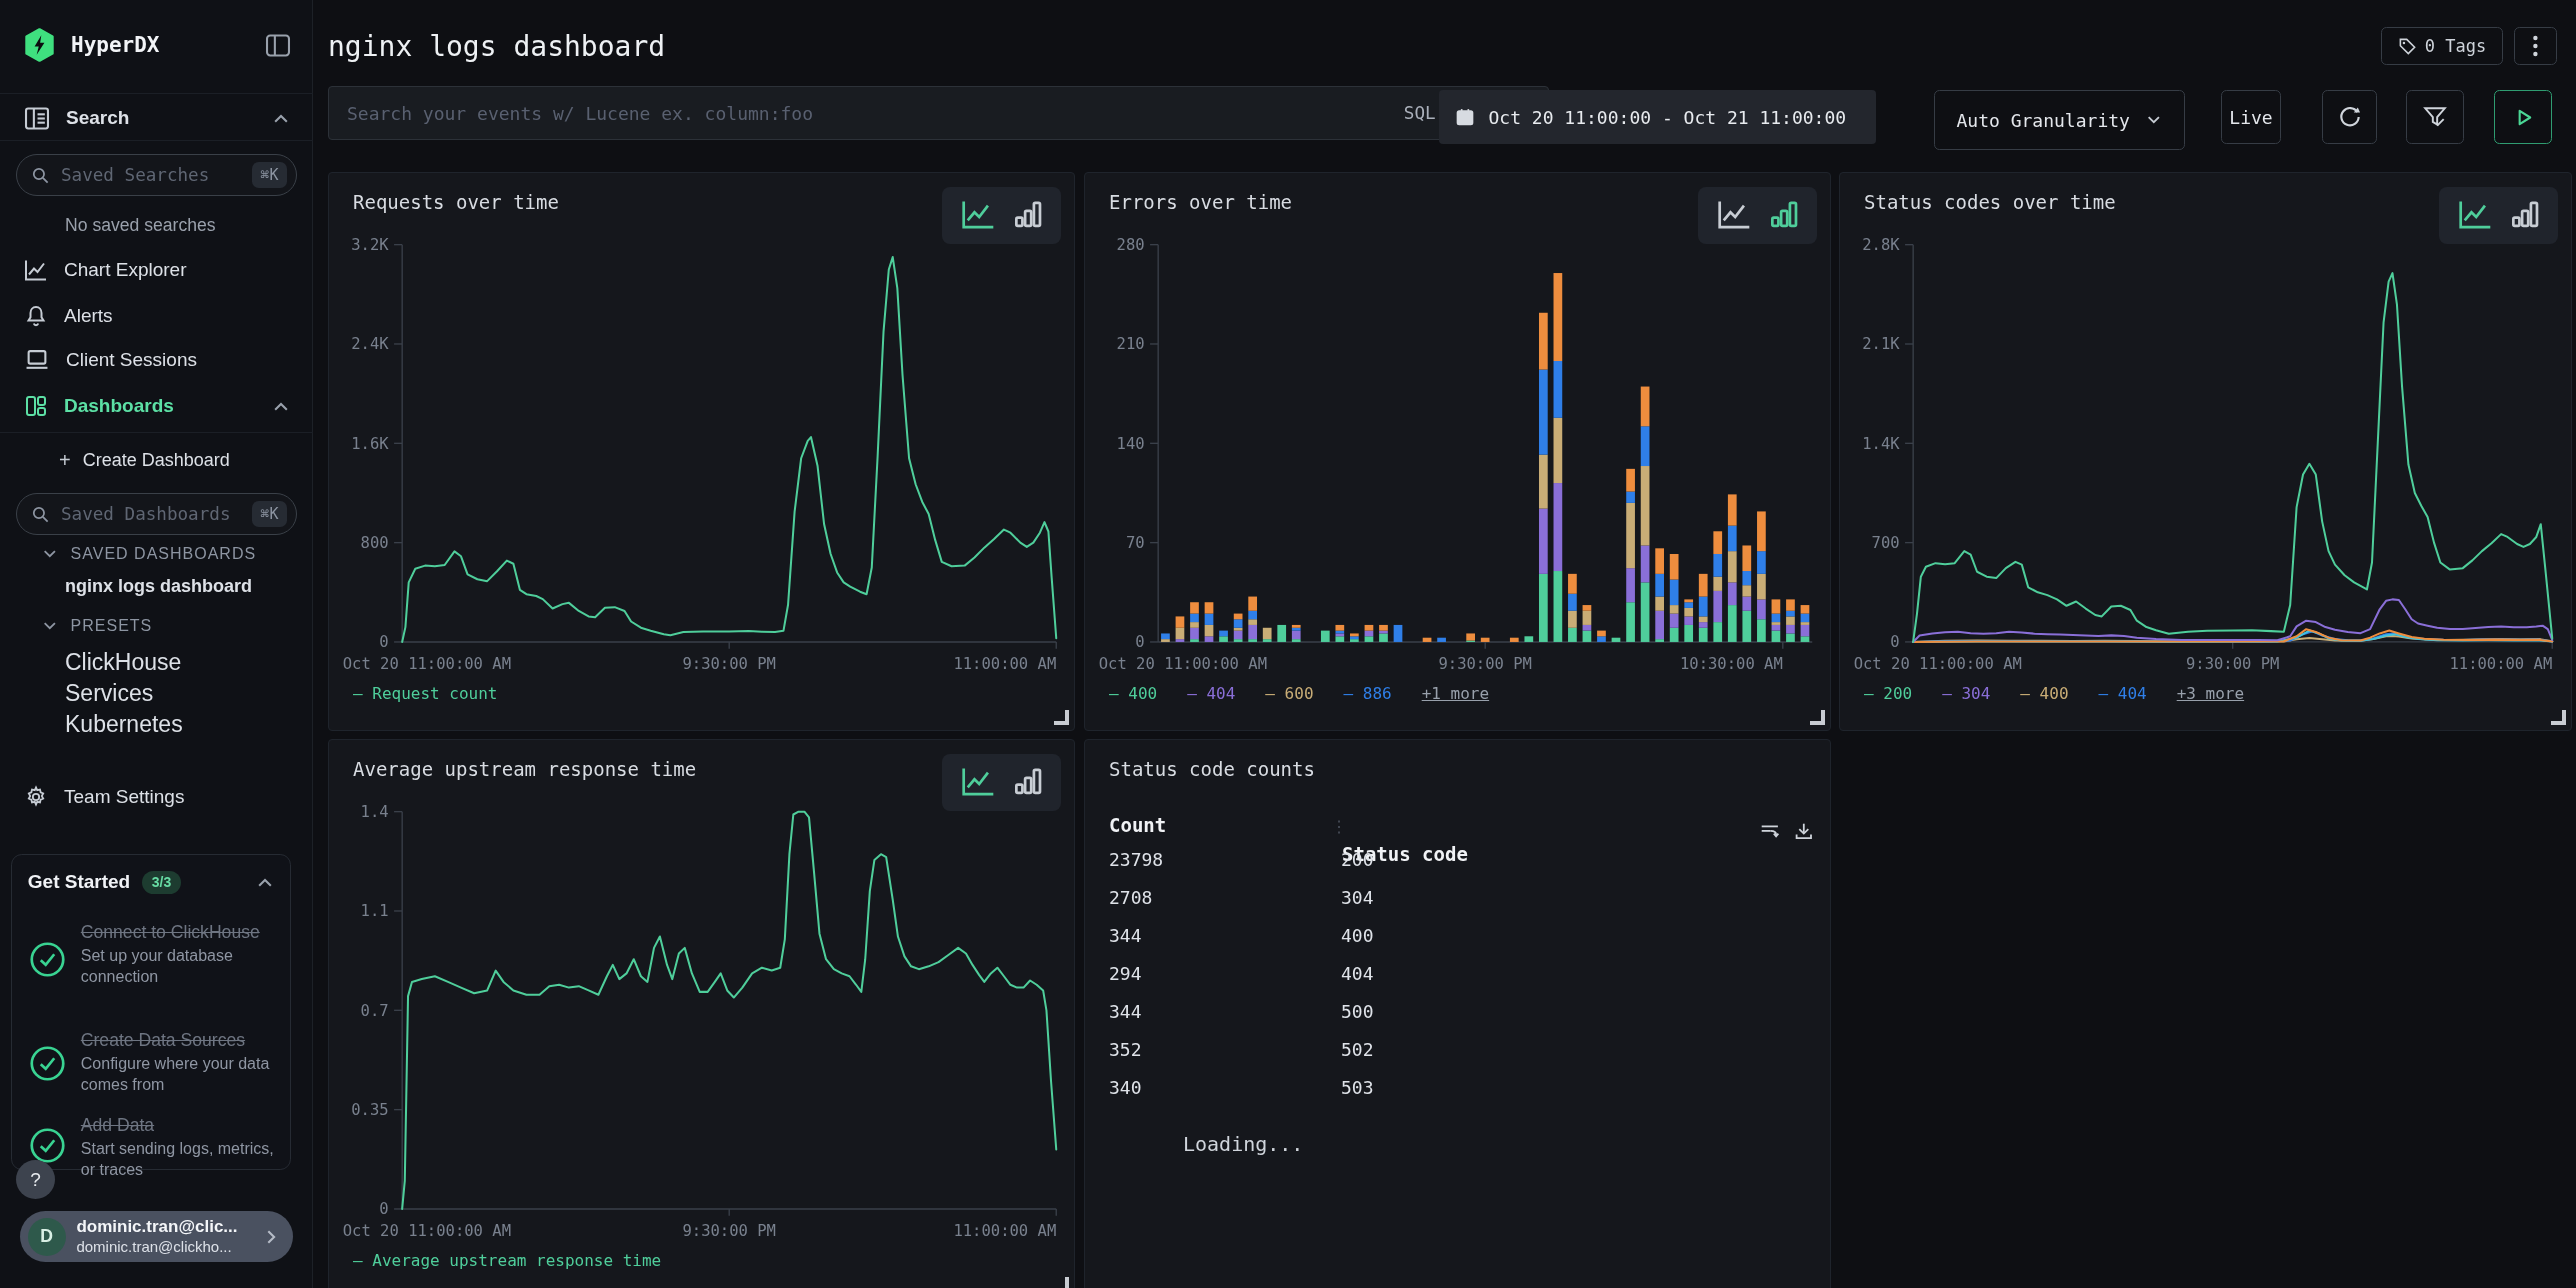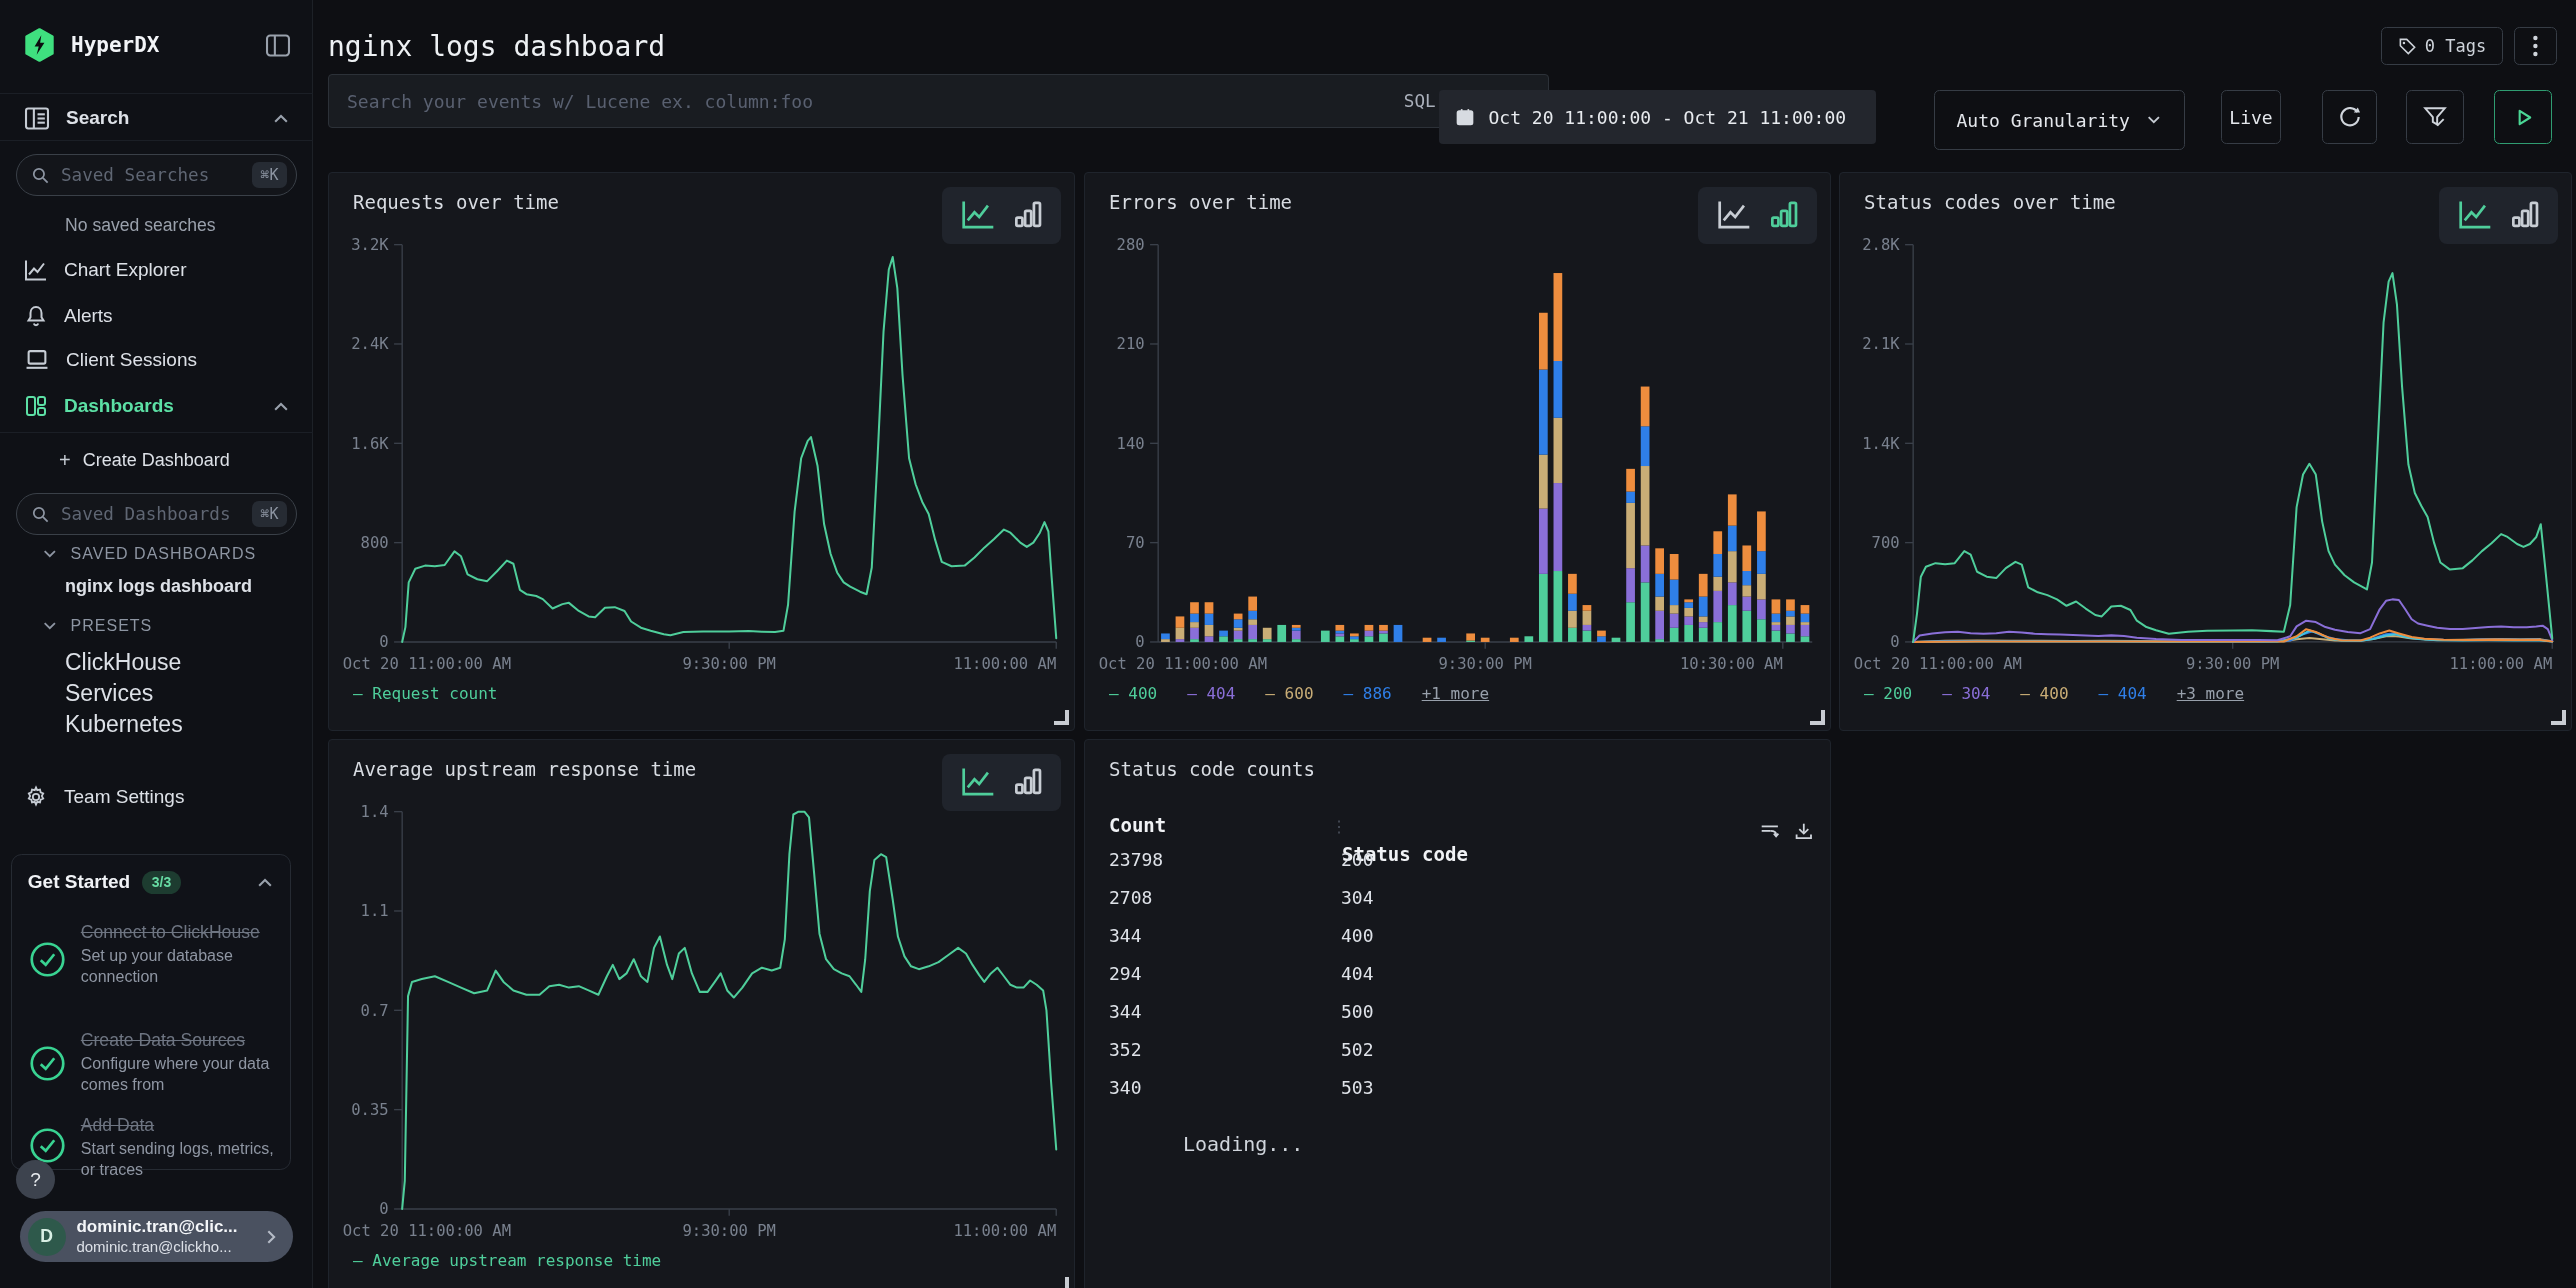--- a/index.html
+++ b/index.html
@@ -44,21 +44,21 @@
   .user-lines{flex:1;min-width:0;line-height:1.2;}
   .user-l1{font-size:17px;font-weight:bold;color:#f4f6f9;}
   .user-l2{font-size:15px;color:#dde1e8;}
 
   
   #page-title{position:absolute;left:328px;top:30px;font-size:28px;color:#eef1f4;}
   .btn{position:absolute;box-sizing:border-box;border:1.4px solid #363c45;border-radius:5.4px;background:transparent;
        display:flex;align-items:center;justify-content:center;color:#ced3da;cursor:pointer;}
   #tags-btn{left:2381px;top:27px;width:122px;height:38px;gap:8px;font-size:17px;}
   #kebab-btn{left:2514px;top:27px;width:43px;height:38px;}
-  #search-input{position:absolute;left:328px;top:74px;width:1221px;height:54px;background:#191c21;
+  #search-input{position:absolute;left:328px;top:86px;width:1221px;height:54px;background:#191c21;
                 border:1.4px solid #2c3138;border-radius:4px;box-sizing:border-box;display:flex;align-items:center;
                 padding:0 16px;gap:10.8px;}
   #search-input input{flex:1;min-width:0;background:transparent;border:none;outline:none;color:#c6ccd6;
                       font-family:"DejaVu Sans Mono",monospace;font-size:18px;}
   #search-input input::placeholder{color:#596070;}
   .mode-sql{color:#aab0bb;font-size:17.6px;}
   .mode-sep{color:#596070;font-size:17.6px;margin:0 6.8px;}
   .mode-lucene{color:#57dba2;font-size:14px;cursor:pointer;}
   #date-btn{left:1439px;top:90px;width:437px;height:54px;background:#23262d;border:none;border-radius:4px;
             justify-content:flex-start;padding:0 16px;gap:13.5px;font-size:18px;color:#e8ebef;}

